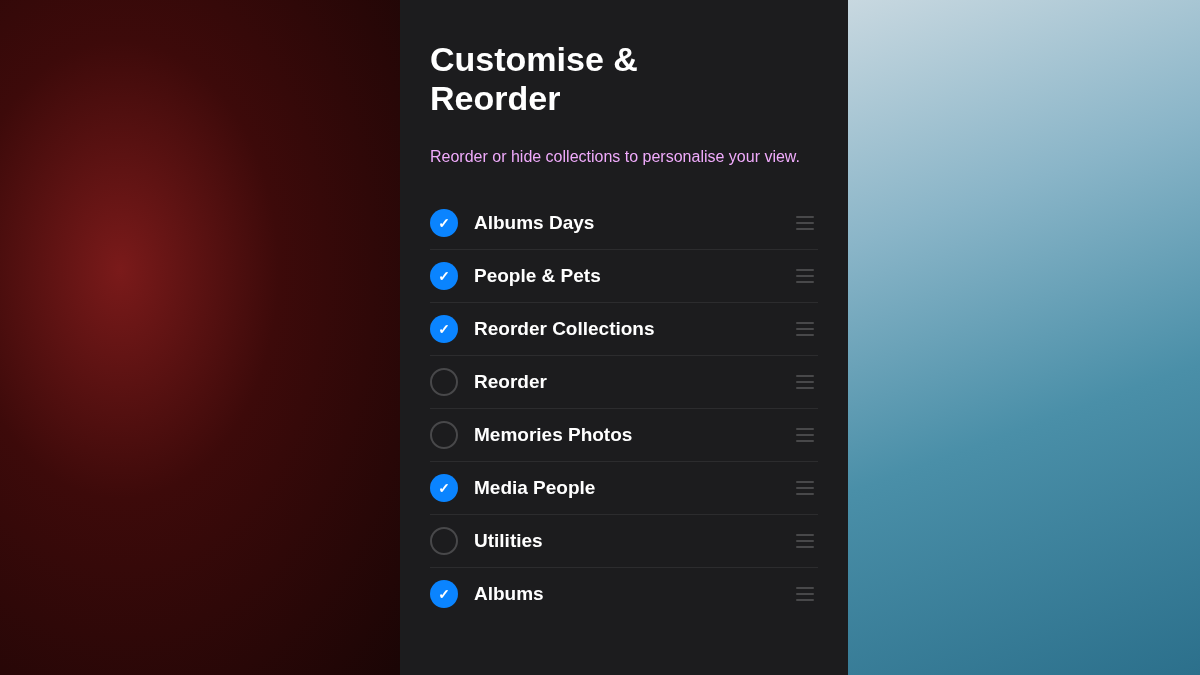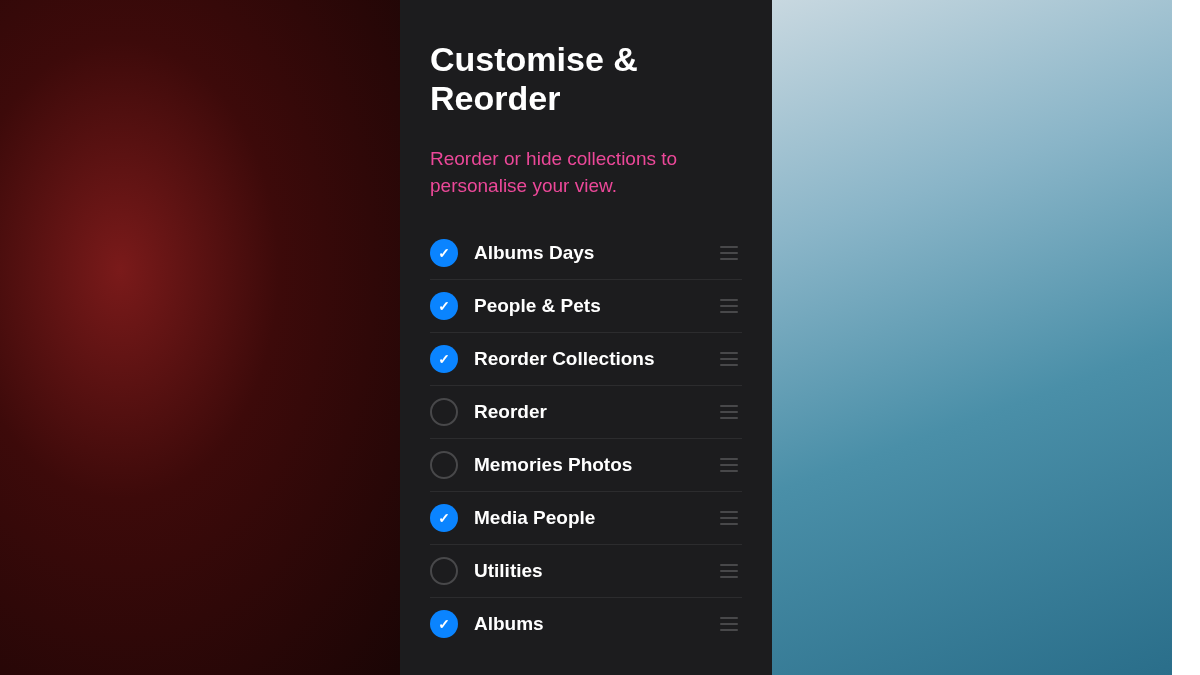--- a/index.html
+++ b/index.html
@@ -24,39 +24,39 @@
     }
 
     .right-bg {
       width: 400px;
       height: 675px;
       background: linear-gradient(160deg, #c8d8e0 0%, #8ab5c8 30%, #4a8fa8 60%, #2a6e8a 100%);
       flex-shrink: 0;
     }
 
     .panel {
-      width: 372px;
+      width: 448px;
       height: 675px;
       background: #1c1c1e;
       flex-shrink: 0;
       overflow-y: auto;
       padding: 40px 30px 30px 30px;
     }
 
     .panel-title {
       font-size: 34px;
       font-weight: 800;
       color: #ffffff;
       line-height: 1.15;
       margin-bottom: 14px;
     }
 
     .panel-subtitle {
-      font-size: 19px;
-      color: #ec4899;
+      font-size: 16px;
+      color: #f0abfc;
       line-height: 1.4;
       margin-bottom: 28px;
       margin-top: 28px;
     }
 
     .list-item {
       display: flex;
       align-items: center;
       padding: 12px 0;
       border-bottom: 1px solid #2c2c2e;

